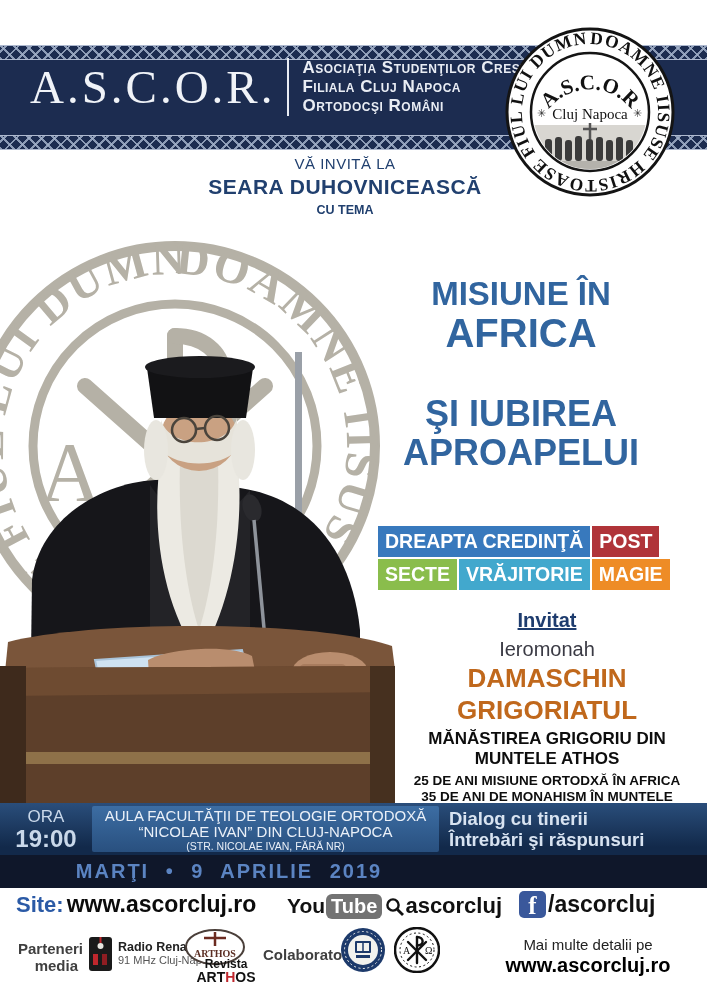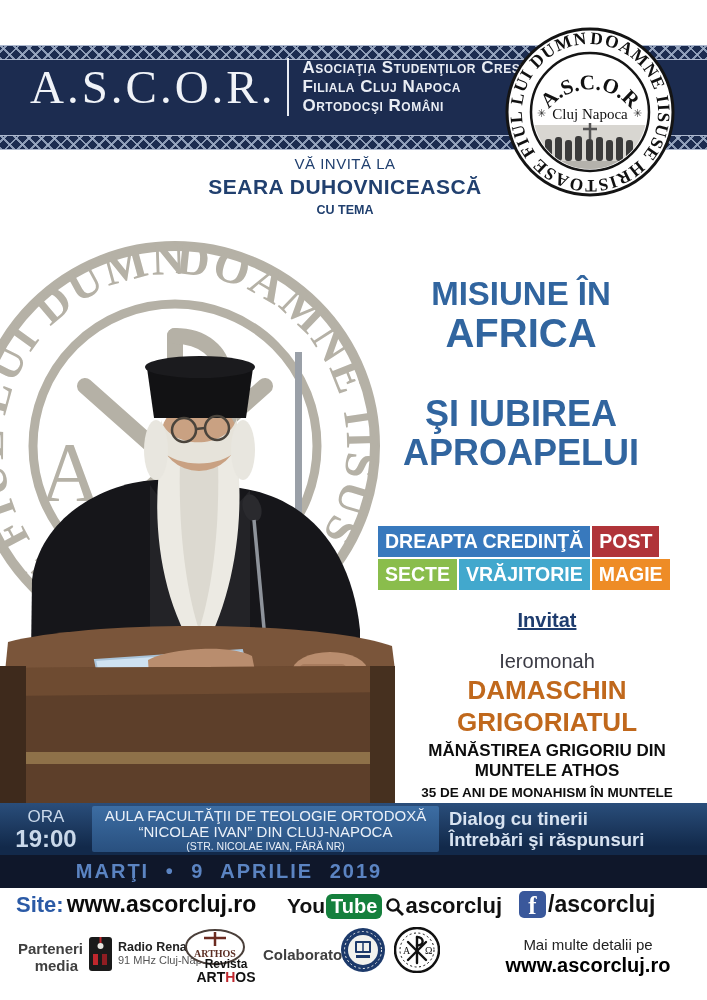--- a/index.html
+++ b/index.html
@@ -38,21 +38,21 @@
   .title-gap{height:40px;}
   .title-3{font-size:36px;line-height:39px;}
   .title-4{font-size:36px;line-height:39px;}
 
   .topics{left:378px;top:526px;z-index:4;}
   .topic-row{display:flex;margin-bottom:2px;}
   .topic{color:#fff;font-weight:bold;font-size:19.5px;line-height:29px;padding:1px 7px;white-space:nowrap;margin-right:2px;}
 
   .guest{left:397px;top:609px;width:300px;text-align:center;z-index:4;}
   .guest-heading{font-size:20px;font-weight:bold;text-decoration:underline;color:#1e3c6e;}
-  .guest-rank{font-size:20px;color:#3a3a44;margin-top:18px;}
+  .guest-rank{font-size:20px;color:#3a3a44;margin-top:6px;}
   .guest-name{font-size:26px;line-height:30px;font-weight:bold;color:#c0681c;margin-top:2px;}
   .guest-origin{font-size:17px;line-height:20px;font-weight:bold;color:#0d0d0d;margin-top:4px;}
   .guest-detail{font-size:13.5px;line-height:16px;font-weight:bold;color:#0d0d0d;}
   .guest-detail-wrap{margin-top:4px;}
 
   
   .schedule-bar{left:0;top:803px;width:707px;height:52px;background:linear-gradient(180deg,#2a4e7b 0%,#12294a 85%);z-index:5;}
   .time-block{left:0;top:2px;width:92px;height:48px;display:flex;flex-direction:column;align-items:center;justify-content:center;color:#c9d8ea;}
   .time-label{font-size:17px;line-height:18px;}
   .time-value{font-size:24px;line-height:25px;font-weight:bold;}
@@ -70,21 +70,21 @@
   .entry-box{left:458px;top:0;width:249px;height:33px;background:#9c8a55;
              clip-path:polygon(0 0,100% 0,100% 100%,0 100%,26px 50%);
              color:#ffffff;font-weight:bold;font-size:18px;line-height:33px;text-align:center;padding-left:14px;box-sizing:border-box;}
 
   
   .site-block{left:16px;top:891px;display:flex;align-items:baseline;}
   .site-label{color:#2b5aa6;font-weight:bold;font-size:22px;}
   .site-url{color:#0b0b0b;font-weight:bold;font-size:23px;margin-left:3px;}
   .youtube-block{left:287px;top:893px;display:flex;align-items:center;}
   .yt-you{color:#111;font-weight:bold;font-size:21px;}
-  .yt-tube{background:#15803d;color:#fff;font-weight:bold;font-size:20px;border-radius:6px;padding:1px 5px 1px;margin-left:1px;}
+  .yt-tube{background:#737373;color:#fff;font-weight:bold;font-size:20px;border-radius:6px;padding:1px 5px 1px;margin-left:1px;}
   .yt-search{margin:2px 0 0 3px;}
   .yt-handle{color:#111;font-weight:bold;font-size:22px;}
   .facebook-block{left:519px;top:891px;display:flex;align-items:center;}
   .fb-icon{width:27px;height:27px;background:#3a589b;border-radius:5px;color:#fff;
            font-family:"Liberation Serif",serif;font-weight:bold;font-size:25px;text-align:center;line-height:29px;}
   .fb-handle{color:#111;font-weight:bold;font-size:23px;margin-left:2px;}
 
   
   .partners-label{left:18px;top:940px;width:60px;text-align:right;font-size:15px;line-height:17px;font-weight:bold;color:#3f3f3f;}
   .radio-logo{left:88px;top:934px;}
@@ -261,20 +261,21 @@
   </div>
 
   <div class="abs guest">
     <div class="guest-heading">Invitat</div>
     <div class="guest-rank">Ieromonah</div>
     <div class="guest-name">DAMASCHIN</div>
     <div class="guest-name">GRIGORIATUL</div>
     <div class="guest-origin">MĂNĂSTIREA GRIGORIU DIN</div>
     <div class="guest-origin" style="margin-top:0;">MUNTELE ATHOS</div>
     <div class="guest-detail-wrap">
+      <div class="guest-detail">25 DE ANI MISIUNE ORTODXĂ ÎN AFRICA</div>
       <div class="guest-detail">35 DE ANI DE MONAHISM ÎN MUNTELE ATHOS</div>
     </div>
   </div>
 
   <div class="abs schedule-bar">
     <div class="abs time-block">
       <div class="time-label">ORA</div>
       <div class="time-value">19:00</div>
     </div>
     <div class="abs venue-box">

